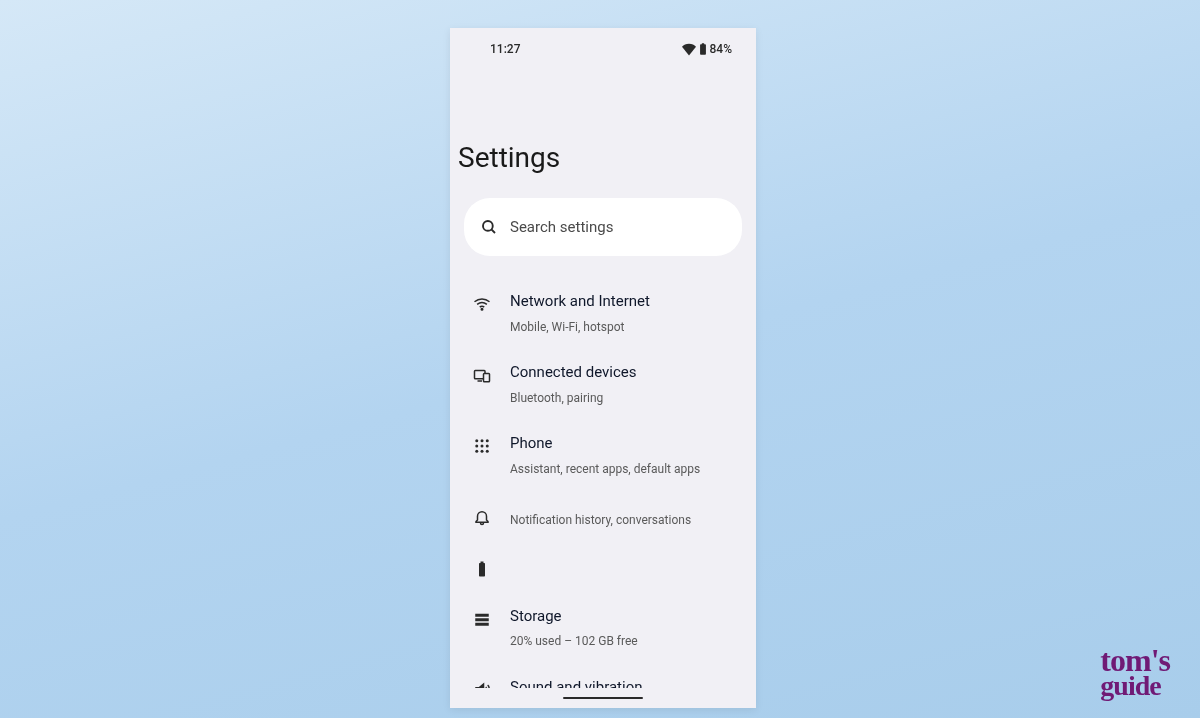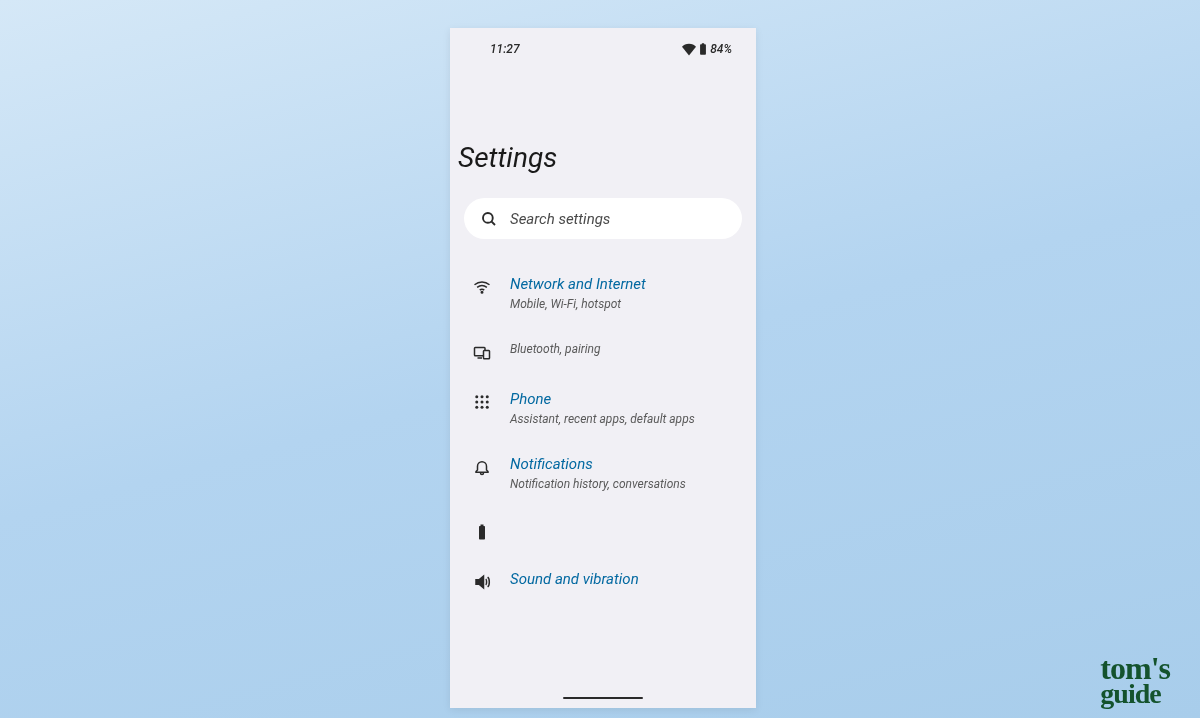--- a/index.html
+++ b/index.html
@@ -14,21 +14,20 @@
     .phone {
       position: absolute;
       left: 450px;
       top: 28px;
       width: 306px;
       height: 680px;
       background: #f1f0f5;
       box-shadow: 0 2px 8px rgba(0,0,0,0.08);
       display: flex;
       flex-direction: column;
-      font-style: italic;
     }
     .status-bar {
       display: flex;
       justify-content: space-between;
       align-items: center;
       padding: 14px 24px 0 40px;
       font-size: 12px;
       font-weight: 500;
       color: #2a2a2a;
     }
@@ -37,54 +36,54 @@
     .page-title {
       font-size: 28px;
       font-weight: 400;
       color: #1a1a1a;
       padding: 85px 20px 24px 8px;
     }
     .search-bar {
       margin: 0 14px 18px 14px;
       background: #fff;
       border-radius: 26px;
-      height: 41px;
+      height: 58px;
       display: flex;
       align-items: center;
       padding: 0 16px;
       gap: 12px;
     }
     .search-bar svg { width: 18px; height: 18px; flex-shrink: 0; }
     .search-placeholder { font-size: 15px; color: #4a4a4a; }
     .settings-list { flex: 1; padding: 4px 0 0 0; overflow: hidden; }
     .settings-item {
       display: flex;
       align-items: flex-start;
       padding: 14px 20px 14px 22px;
       gap: 18px;
     }
     .item-icon { width: 20px; height: 20px; flex-shrink: 0; margin-top: 2px; display: flex; align-items: center; justify-content: center; }
     .item-icon svg { width: 18px; height: 18px; }
     .item-text { flex: 1; }
-    .item-title { font-size: 15px; color: #0369a1; line-height: 1.3; }
-    .item-subtitle { font-size: 12px; color: #5a5a5a; margin-top: 2px; line-height: 1.3; }
+    .item-title { font-size: 15px; color: #0f172a; line-height: 1.3; }
+    .item-subtitle { font-size: 12px; color: #5a5a5a; margin-top: 8px; line-height: 1.3; }
     .nav-bar {
       height: 20px;
       display: flex;
       justify-content: center;
       align-items: center;
     }
     .nav-handle { width: 80px; height: 2px; background: #2a2a2a; border-radius: 2px; }
     .watermark {
       position: absolute;
       right: 30px;
-      bottom: 12px;
+      bottom: 20px;
       font-family: Georgia, serif;
       font-weight: 700;
-      color: #14532d;
+      color: #701a75;
       line-height: 0.85;
       text-align: left;
     }
     .watermark .line1 { font-size: 32px; letter-spacing: -1px; }
     .watermark .line2 { font-size: 28px; letter-spacing: -1px; font-family: Liberation Serif, serif; }
   </style>
 </head>
 <body>
 
 <div class="phone">
@@ -131,20 +130,21 @@
 
     <div class="settings-item">
       <div class="item-icon">
         <svg viewBox="0 0 24 24" fill="none" stroke="#2a2a2a" stroke-width="2">
             <rect x="2" y="6" width="14" height="11" rx="1"></rect>
             <rect x="14" y="10" width="8" height="11" rx="1" fill="#f1f0f5"></rect>
             <line x1="6" y1="20" x2="12" y2="20"></line>
           </svg>
       </div>
       <div class="item-text">
+        <div class="item-title">Connected devices</div>
         <div class="item-subtitle">Bluetooth, pairing</div>
       </div>
     </div>
 
     <div class="settings-item">
       <div class="item-icon">
         <svg viewBox="0 0 24 24" fill="#2a2a2a">
             <circle cx="5" cy="5" r="2"></circle>
             <circle cx="12" cy="5" r="2"></circle>
             <circle cx="19" cy="5" r="2"></circle>
@@ -163,33 +163,45 @@
     </div>
 
     <div class="settings-item">
       <div class="item-icon">
         <svg viewBox="0 0 24 24" fill="none" stroke="#2a2a2a" stroke-width="2">
             <path d="M18 16v-5a6 6 0 10-12 0v5l-2 2v1h16v-1l-2-2z"></path>
             <path d="M10 20a2 2 0 004 0"></path>
           </svg>
       </div>
       <div class="item-text">
-        <div class="item-title">Notifications</div>
         <div class="item-subtitle">Notification history, conversations</div>
       </div>
     </div>
 
     <div class="settings-item">
       <div class="item-icon">
         <svg viewBox="0 0 24 24" fill="#2a2a2a">
             <path d="M15 4h-1V2h-4v2H9c-.6 0-1 .4-1 1v16c0 .6.4 1 1 1h6c.6 0 1-.4 1-1V5c0-.6-.4-1-1-1z"></path>
           </svg>
       </div>
     </div>
 
+    <div class="settings-item">
+      <div class="item-icon">
+        <svg viewBox="0 0 24 24" fill="#2a2a2a">
+            <rect x="3" y="5" width="18" height="4"></rect>
+            <rect x="3" y="11" width="18" height="4"></rect>
+            <rect x="3" y="17" width="18" height="4"></rect>
+          </svg>
+      </div>
+      <div class="item-text">
+        <div class="item-title">Storage</div>
+        <div class="item-subtitle">20% used – 102 GB free</div>
+      </div>
+    </div>
 
     <div class="settings-item">
       <div class="item-icon">
         <svg viewBox="0 0 24 24" fill="none" stroke="#2a2a2a" stroke-width="2">
             <path d="M4 9v6h4l6 5V4L8 9H4z" fill="#2a2a2a"></path>
             <path d="M17 8c1.5 1 1.5 7 0 8"></path>
             <path d="M19.5 5.5c3 2 3 11 0 13"></path>
           </svg>
       </div>
       <div class="item-text">

